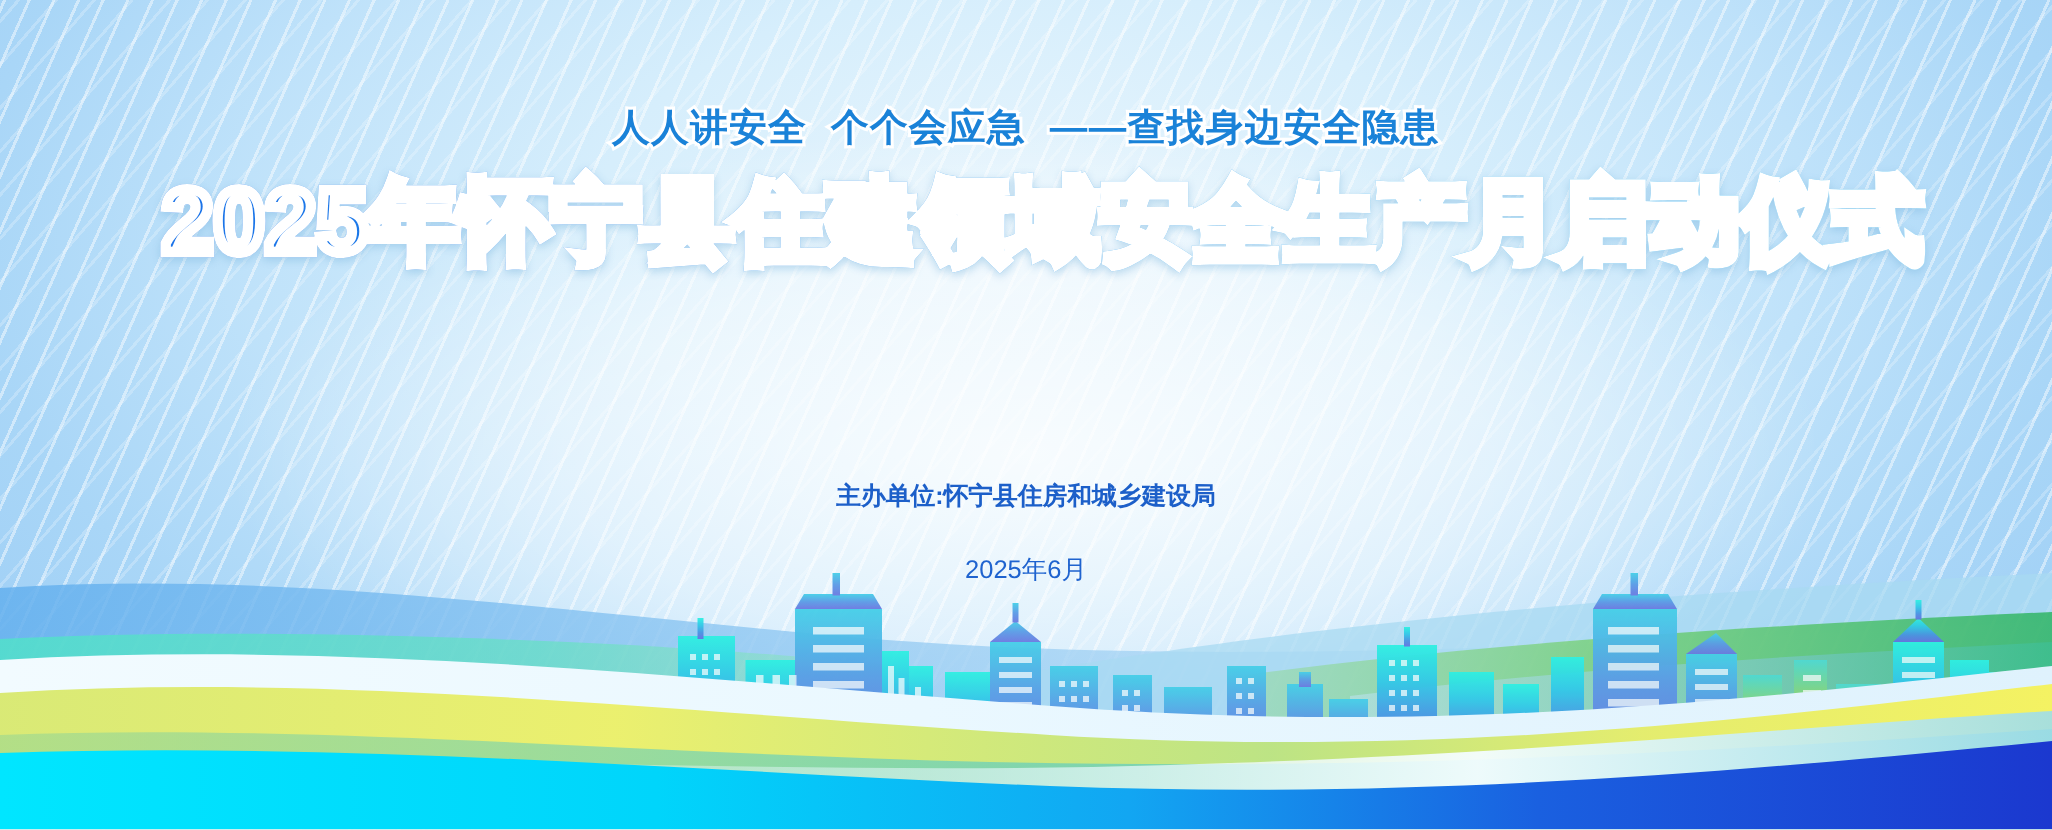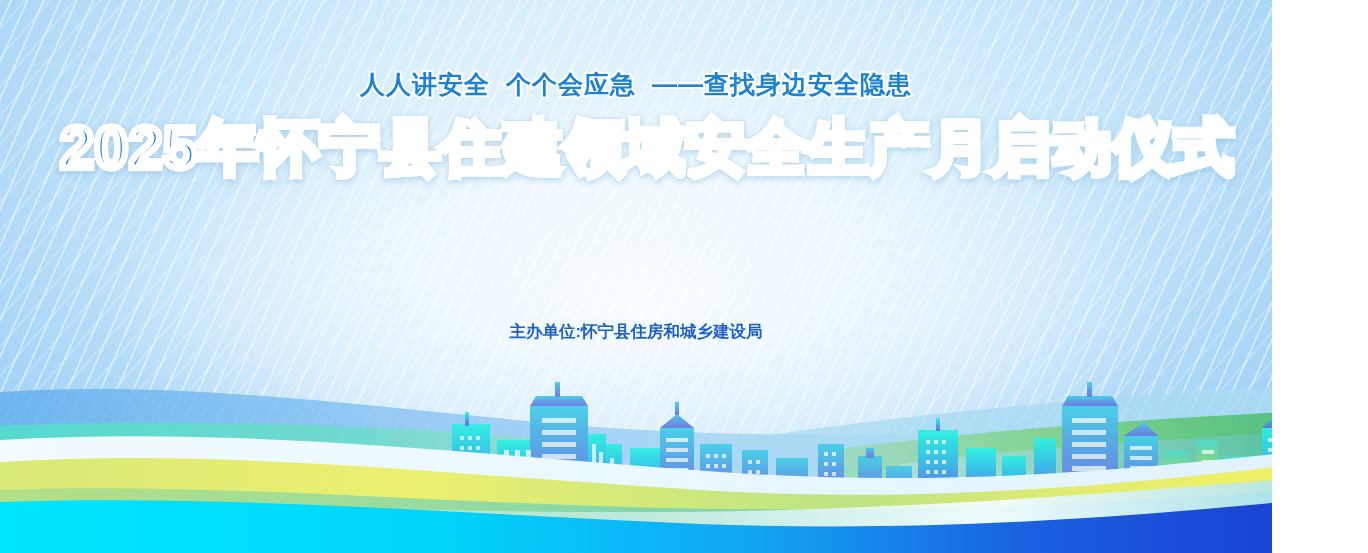--- a/index.html
+++ b/index.html
@@ -1,21 +1,21 @@
 <!DOCTYPE html>
 <html><head>
 <meta charset="utf-8">
 <style>
   * { margin:0; padding:0; box-sizing:border-box; }
   html,body { width:1368px; height:553px; overflow:hidden; background:#fff; }
   body { font-family:"Liberation Sans","DejaVu Sans",sans-serif; }
 
   #banner {
     position:relative;
-    width:1272px; height:553px;
+    width:1368px; height:553px;
     overflow:hidden;
     background:
       radial-gradient(ellipse 900px 520px at 50% 28%, #e8f5fd 0%, #d6eefc 32%, #bfe2fa 58%, #a9d6f7 78%, #9ccdf5 100%);
   }
 
   
   .stripes {
     position:absolute; inset:-40% -10%;
     background-image:repeating-linear-gradient(118deg,
         rgba(255,255,255,0) 0px,
@@ -396,16 +396,17 @@
 
   <div class="content">
     <div class="slogan">人人讲安全  个个会应急  ——查找身边安全隐患</div>
 
     <div class="title-wrap">
       <div class="title-line l1">2025年怀宁县住建领域安全生产月启动仪式</div>
     </div>
 
     <div class="org">
       <div class="org-line">主办单位:怀宁县住房和城乡建设局</div>
+      <div class="org-line date">2025年6月</div>
     </div>
   </div>
 
 </div>
 
 </body></html>

